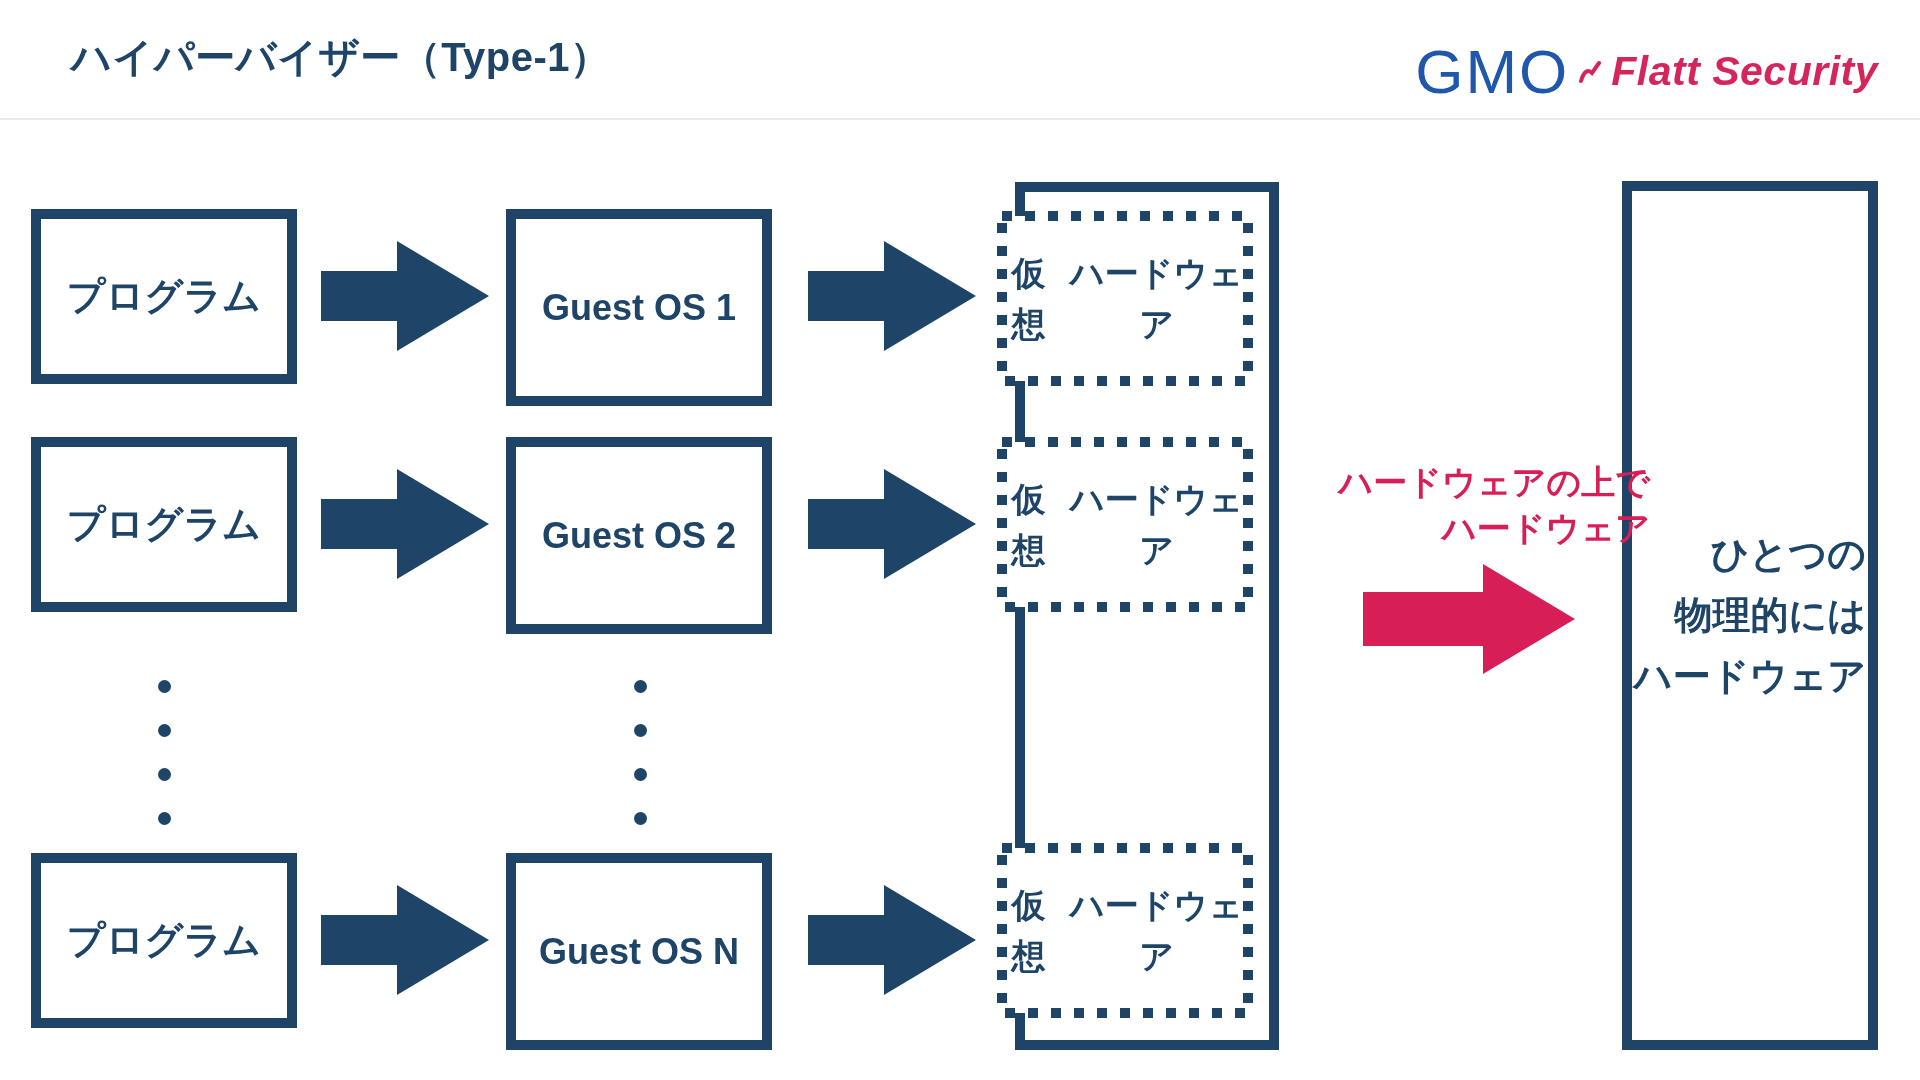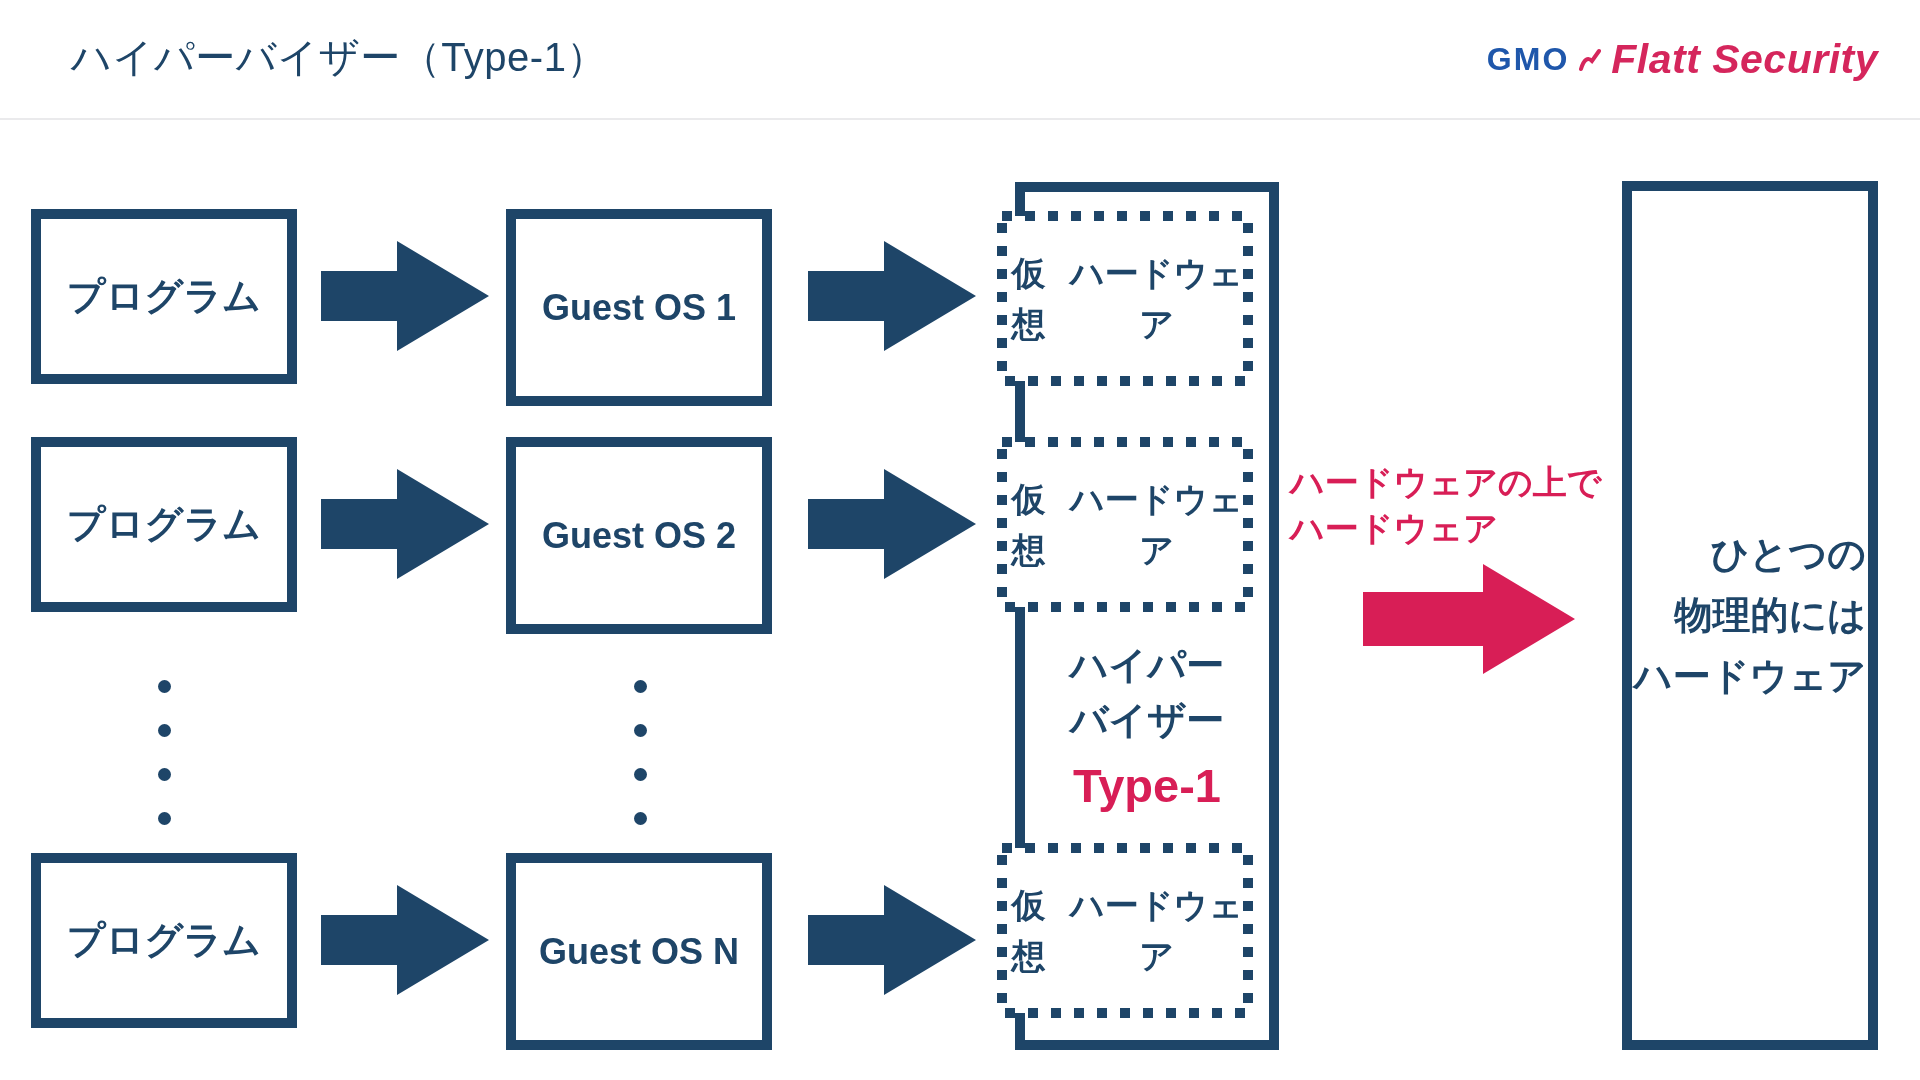--- a/index.html
+++ b/index.html
@@ -7,26 +7,26 @@
     --crimson:#d81e56;
     --logo-blue:#1f57ab;
     --divider:#eaeaec;
   }
   html,body{margin:0;padding:0;background:#fff;}
   .stage{
     position:relative;width:1920px;height:1080px;background:#ffffff;
     font-family:"Liberation Sans","DejaVu Sans",sans-serif;overflow:hidden;
   }
   .page-title{
-    position:absolute;left:71px;top:30px;font-size:40px;font-weight:400;
+    position:absolute;left:71px;top:30px;font-size:40px;font-weight:700;
     color:var(--navy);letter-spacing:.5px;white-space:nowrap;
   }
   .divider{position:absolute;left:0;top:118px;width:1920px;height:2px;background:var(--divider);}
   .logo{position:absolute;right:42px;top:36px;display:flex;align-items:center;gap:10px;}
-  .logo-gmo{font-size:32px;font-weight:700;color:var(--logo-blue);letter-spacing:2px;}
+  .logo-gmo{font-size:62px;font-weight:400;color:var(--logo-blue);letter-spacing:2px;}
   .logo-flatt{font-size:41px;font-weight:700;font-style:italic;color:#d5265c;letter-spacing:.5px;white-space:nowrap;}
   .box{
     position:absolute;background:#fff;border:10px solid var(--navy);box-sizing:border-box;
     display:flex;align-items:center;justify-content:center;
     color:var(--navy);font-weight:800;text-align:right;
   }
   .program-box{left:31px;width:266px;height:175px;font-size:38px;}
   .guest-box{left:506px;width:266px;height:197px;font-size:36px;}
   .row1{top:209px;} .row2{top:437px;} .row3{top:853px;}
   .big-box{
@@ -47,21 +47,21 @@
   .a-r1{top:239px;} .a-r2{top:467px;} .a-r3{top:883px;}
   .a-col1{left:321px;} .a-col2{left:808px;}
   .hyp-label{
     position:absolute;left:1025px;top:613px;width:244px;height:232px;z-index:2;
     display:flex;flex-direction:column;align-items:center;justify-content:center;
     color:var(--navy);font-weight:800;font-size:38px;line-height:1.45;text-align:center;
   }
   .hyp-type{color:var(--crimson);font-size:47px;margin-top:4px;}
   .annotation{
     position:absolute;left:1290px;top:460px;width:360px;z-index:2;
-    color:var(--crimson);font-weight:800;font-size:34px;line-height:1.35;text-align:left;
+    color:var(--crimson);font-weight:800;font-size:34px;line-height:1.35;text-align:right;
   }
   .red-arrow{position:absolute;left:1363px;top:564px;z-index:2;}
   .dot{position:absolute;width:13px;height:13px;border-radius:50%;background:var(--navy);}
   .dc1{left:158px;} .dc2{left:634px;}
   .dy1{top:680px;} .dy2{top:724px;} .dy3{top:768px;} .dy4{top:812px;}
 </style>
 </head>
 <body>
 
 <div class="stage">
@@ -148,25 +148,20 @@
   <div class="dotted-box dbr3">
     <svg width="256" height="175" viewBox="0 0 256 175">
       <rect x="5" y="5" width="246" height="165" fill="#ffffff" stroke="#1e4568" stroke-width="10" stroke-dasharray="10 13"></rect>
     </svg>
     <div class="dotted-label">
       <span>仮想</span>
       <span>ハードウェア</span>
     </div>
   </div>
 
-  <div class="hyp-label">
-    <span>ハイパー</span>
-    <span>バイザー</span>
-    <span class="hyp-type">Type-1</span>
-  </div>
 
   <div class="annotation">
     <div>ハードウェアの上で</div>
     <div>ハードウェア</div>
   </div>
   <svg class="red-arrow" width="212" height="110" viewBox="0 0 212 110">
     <polygon points="0,28 120,28 120,0 212,55 120,110 120,82 0,82" fill="#d81e56"></polygon>
   </svg>
 
   <div class="box physical-box row-none">

